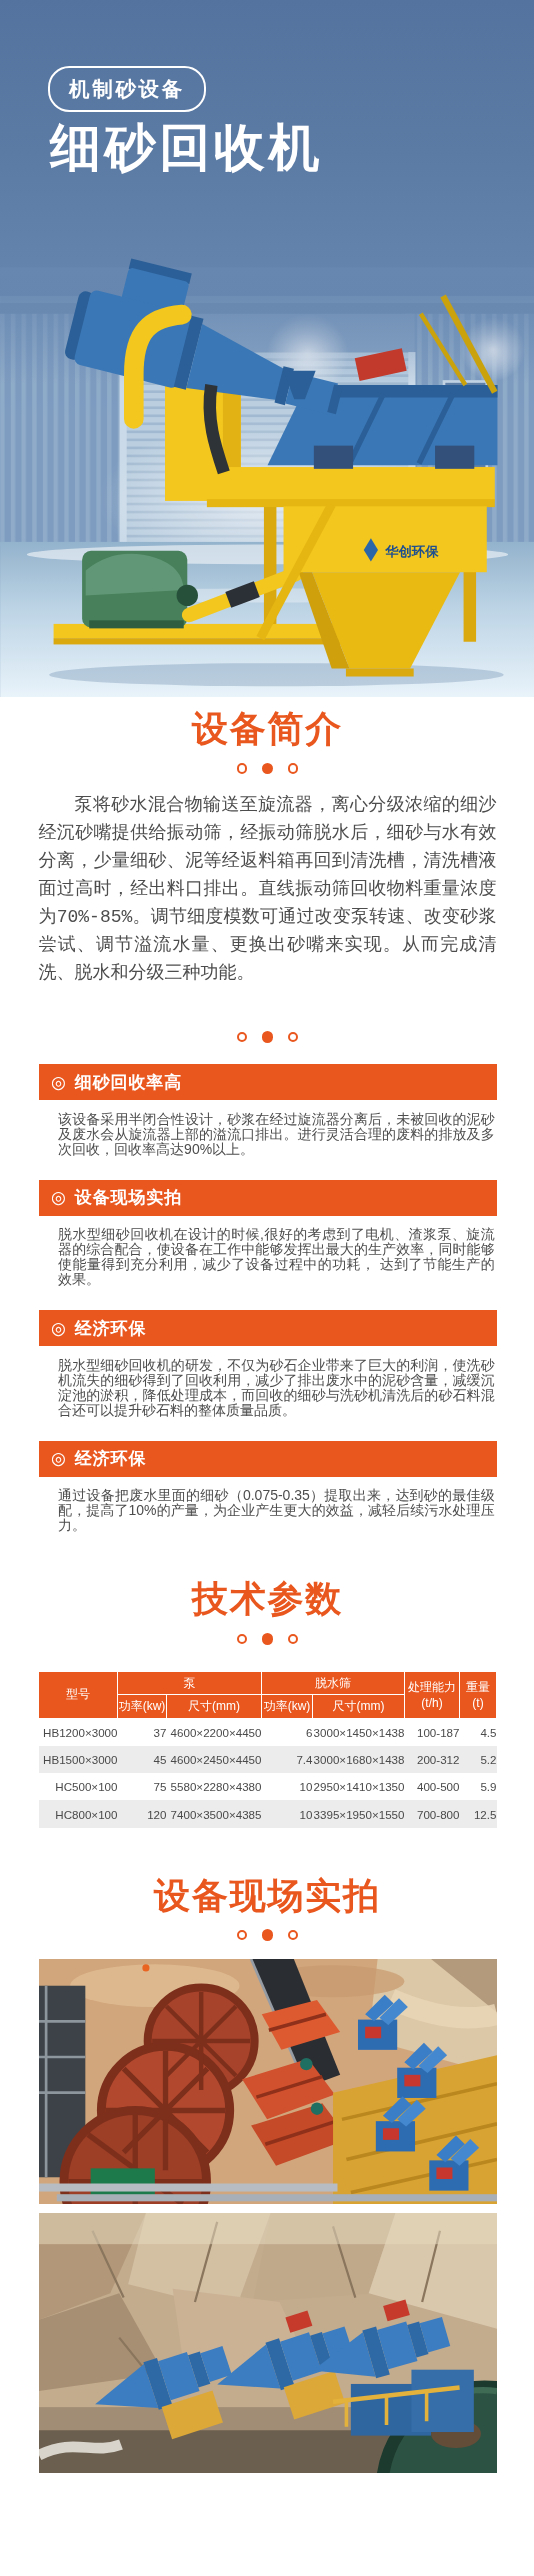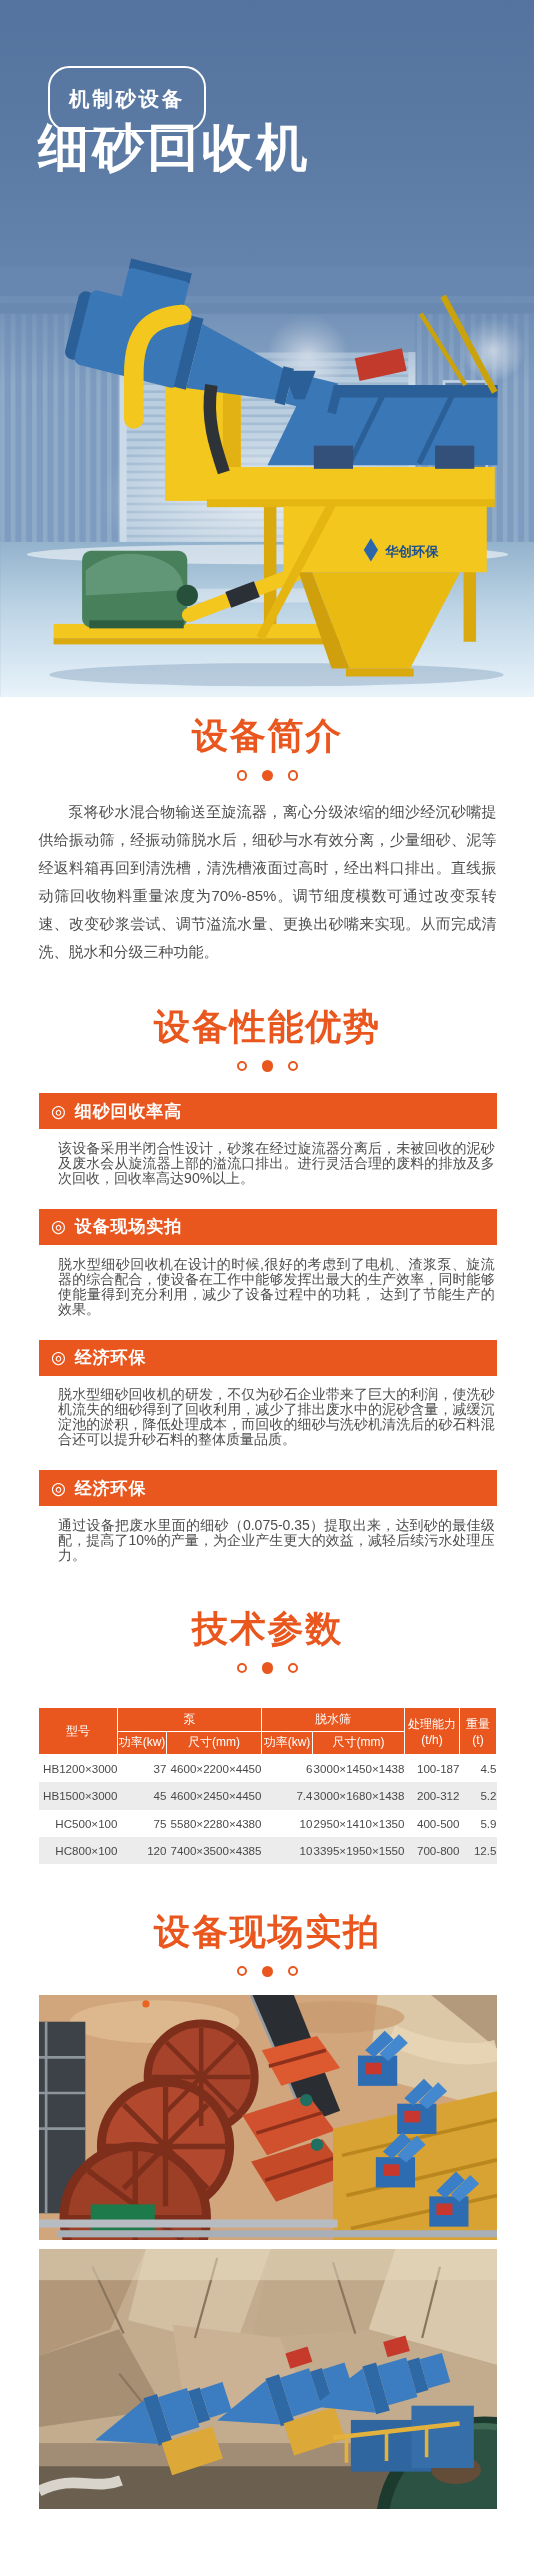--- a/index.html
+++ b/index.html
@@ -4,45 +4,45 @@
 <style>
   html,body{margin:0;padding:0}
   .page{width:535px;height:2576px;background:#ffffff;position:relative;overflow:hidden;
         font-family:"Liberation Sans","DejaVu Sans",sans-serif;}
 
   
   .hero{position:relative;width:535px;height:697px;
         background:linear-gradient(180deg,#54739e 0%,#5b7aa4 22%,#6787b0 45%,#7494b8 60%);}
   .hero .scene{position:absolute;left:0;top:0;}
   .badge{position:absolute;left:48px;top:66px;border:2.7px solid #ffffff;border-radius:21.4px;
-         color:#ffffff;font-size:20.5px;font-weight:700;letter-spacing:2.7px;padding:17px 19px;}
-  .hero-title{position:absolute;left:38px;top:114px;color:#ffffff;font-size:51px;font-weight:900;
+         color:#ffffff;font-size:20.5px;font-weight:700;letter-spacing:2.7px;padding:7px 19px;}
+  .hero-title{position:absolute;left:50px;top:114px;color:#ffffff;font-size:51px;font-weight:900;
               letter-spacing:3.6px;}
 
   
   .section{text-align:center;}
   .section-title{font-size:36px;font-weight:900;color:#e9571f;letter-spacing:1.8px;line-height:1.1;}
   .dots{margin-top:10.7px;height:13.4px;}
   .dot{display:inline-block;vertical-align:middle;border-radius:50%;margin:0 5.3px;}
   .dot-hollow{width:6.2px;height:6.2px;border:2.7px solid #e9571f;background:#fff;}
   .dot-solid{width:11.6px;height:11.6px;background:#e9571f;}
 
-  .intro{margin-top:19px;}
+  .intro{margin-top:12px;}
   .intro-p{width:458px;margin:18px auto 0;text-align:justify;text-indent:2em;
-           font-size:15px;line-height:28px;color:#4d4d4d;}
+           font-size:18px;line-height:28px;color:#4d4d4d;font-family:Liberation Mono, monospace;}
 
   .advantages{margin-top:41px;}
   .adv-box{width:458px;margin:23px auto 0;text-align:left;}
   .adv-head{background:#e9571f;color:#ffffff;height:36px;display:flex;align-items:center;
             padding-left:12.5px;font-size:17px;font-weight:700;letter-spacing:0.9px;}
   .adv-icon{font-size:17px;margin-right:8px;font-weight:400;}
   .adv-body{padding:11.6px 1.8px 0 19.6px;font-size:14px;line-height:15px;color:#4d4d4d;text-align:justify;}
 
   .params{margin-top:46px;}
-  .spec-table{width:458px;margin:35px auto 0;border-collapse:collapse;table-layout:fixed;
+  .spec-table{width:458px;margin:28px auto 0;border-collapse:collapse;table-layout:fixed;
               font-size:11.6px;color:#4a4a4a;}
   .spec-table thead th{background:#e9571f;color:#ffffff;font-weight:400;border:0.9px solid #ffffff;
                        padding:2.7px 0;font-size:12px;}
   .spec-table tbody td{padding:7.1px 0;text-align:right;}
   .spec-table tbody tr:nth-child(even) td{background:#ececec;}
 
   .gallery{margin-top:48px;}
   .photo{width:458px;margin:9px auto 0;overflow:hidden;background:#ddd;}
   .photo.first{margin-top:19.6px;}
   .photo svg{display:block;width:100%;height:100%;}
@@ -172,21 +172,20 @@
     <div class="section-title">设备简介</div>
     <div class="dots">
       <span class="dot dot-hollow"></span>
       <span class="dot dot-solid"></span>
       <span class="dot dot-hollow"></span>
     </div>
     <p class="intro-p">泵将砂水混合物输送至旋流器，离心分级浓缩的细沙经沉砂嘴提供给振动筛，经振动筛脱水后，细砂与水有效分离，少量细砂、泥等经返料箱再回到清洗槽，清洗槽液面过高时，经出料口排出。直线振动筛回收物料重量浓度为70%-85%。调节细度模数可通过改变泵转速、改变砂浆尝试、调节溢流水量、更换出砂嘴来实现。从而完成清洗、脱水和分级三种功能。</p>
   </div>
 
   <div class="section advantages">
-    <div class="section-title">设备性能优势</div>
     <div class="dots">
       <span class="dot dot-hollow"></span>
       <span class="dot dot-solid"></span>
       <span class="dot dot-hollow"></span>
     </div>
 
     <div class="adv-box">
       <div class="adv-head">
         <span class="adv-icon">◎</span>
         <span>细砂回收率高</span>

